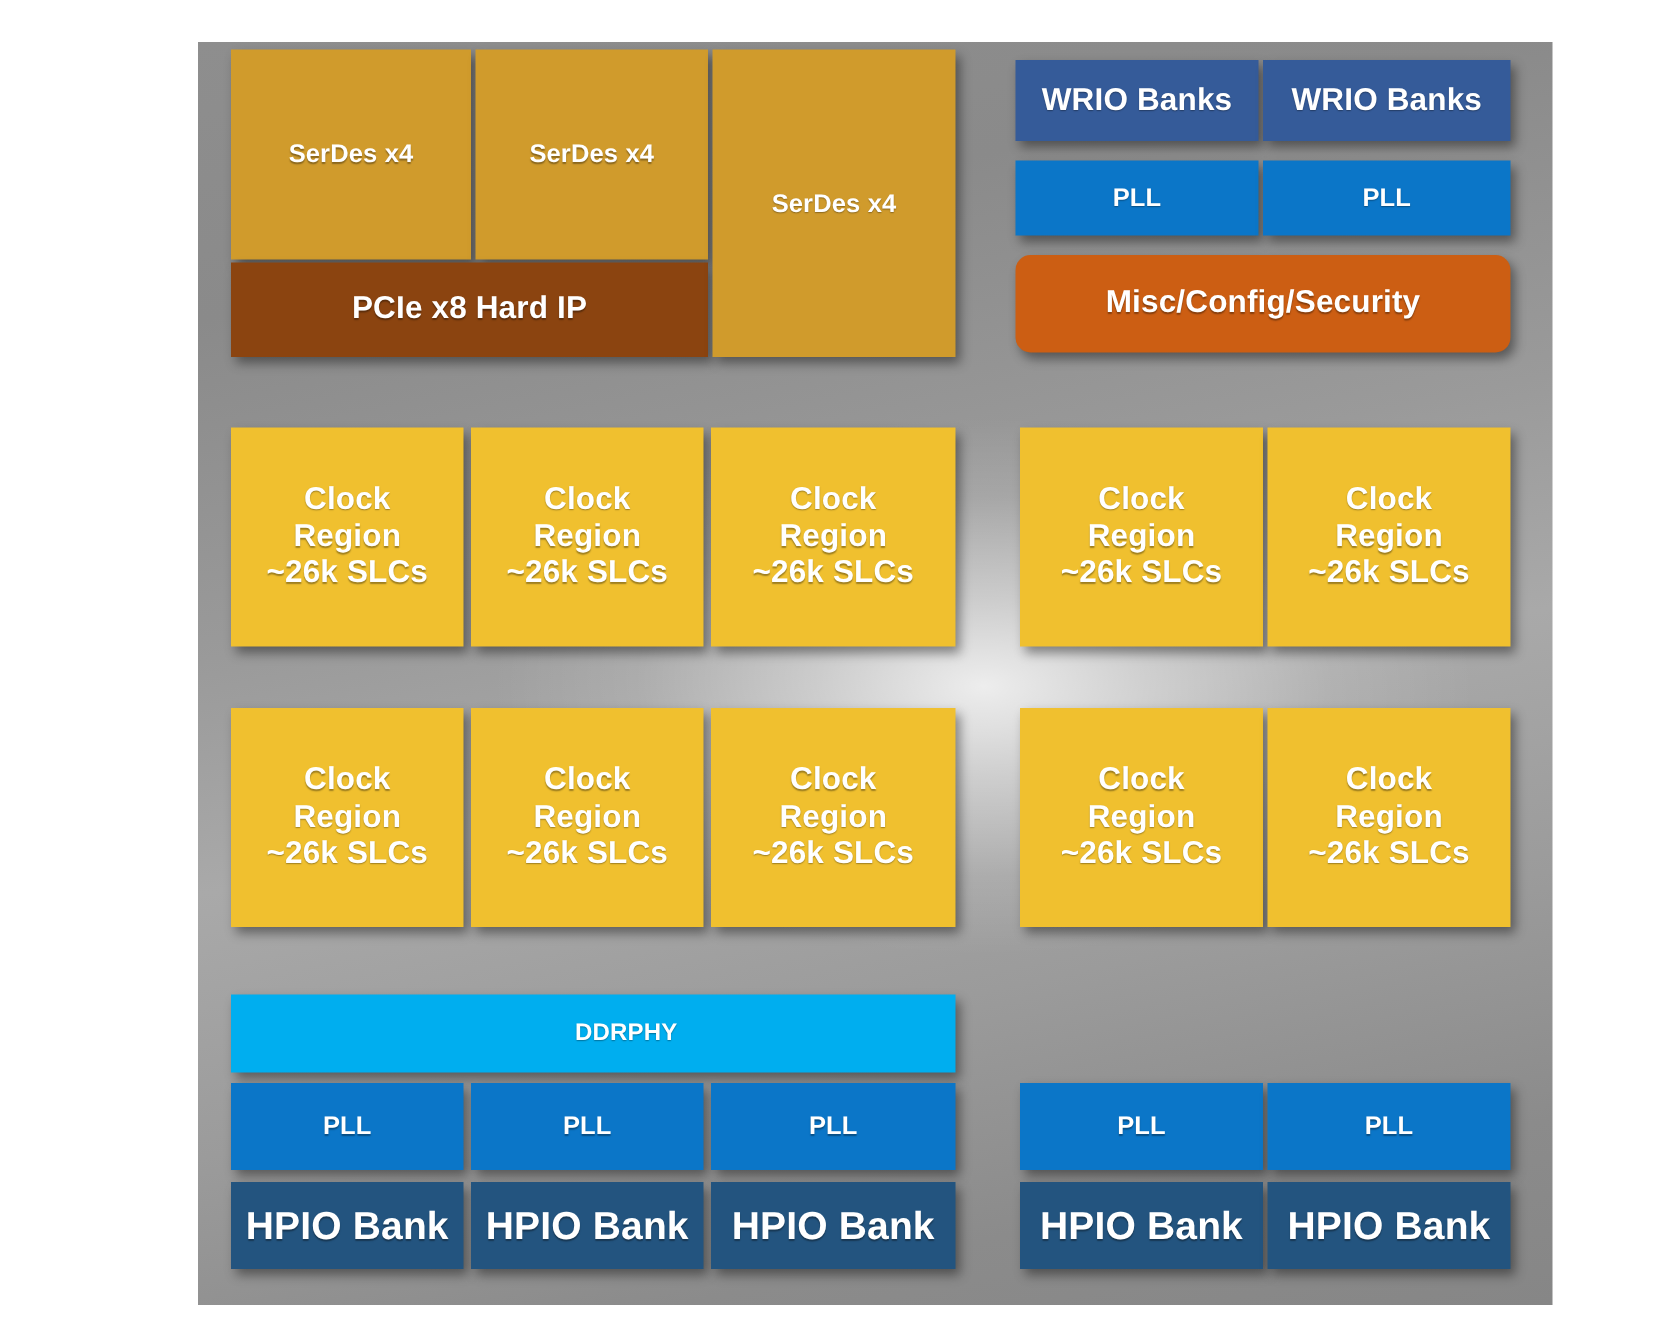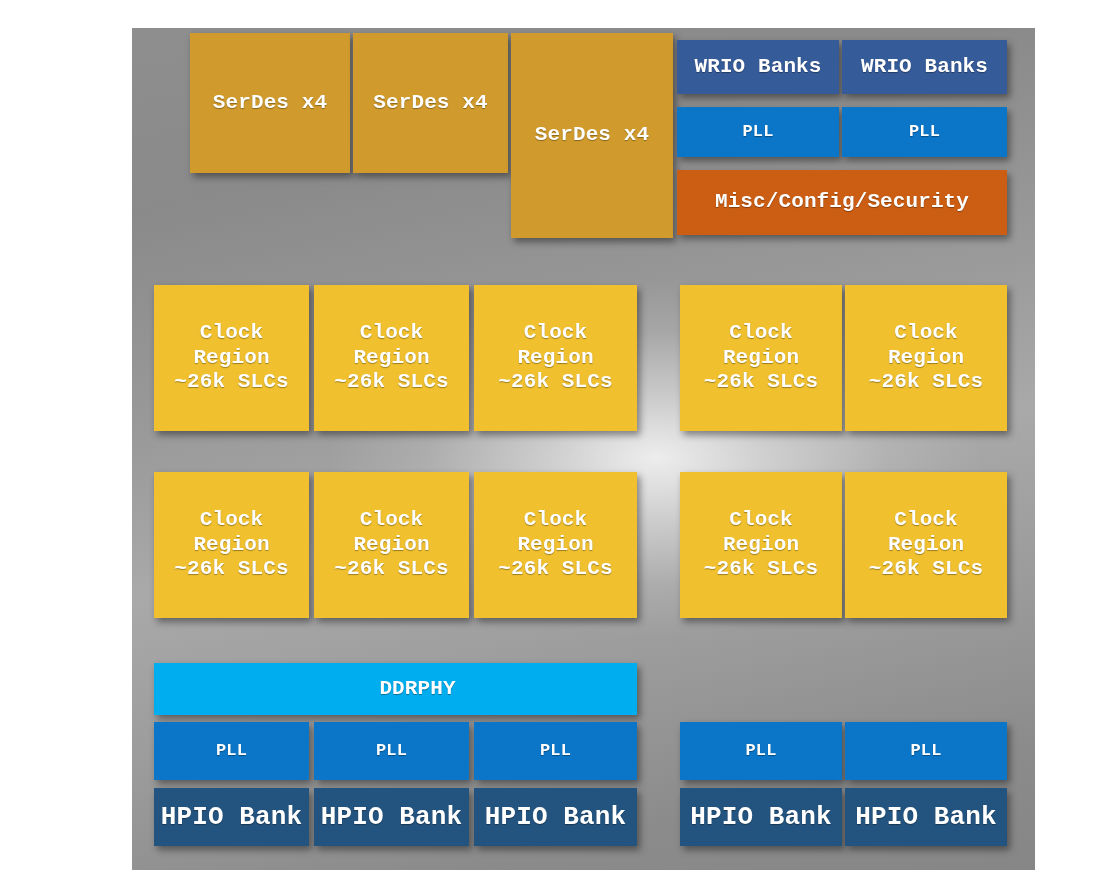--- a/index.html
+++ b/index.html
@@ -47,43 +47,43 @@
     justify-content: center;
     text-align: center;
     color: #ffffff;
     font-weight: bold;
     line-height: 1.17;
     letter-spacing: 0.1px;
     text-shadow: 0 1px 1px rgba(0,0,0,0.35);
     box-shadow: 3px 4px 7px rgba(0,0,0,0.42);
     user-select: none;
     white-space: pre-line;
-    font-family: Liberation Mono, monospace;
   }
 
-  .serdes   { background: #d09b2c; font-size: 21px; margin-left: 36px; }
+  .serdes   { background: #d09b2c; font-size: 17px; }
   .pcie     { background: #8b4410; font-size: 21px; }
   .clockrgn { background: #f0c02f; font-size: 21px; }
   .wrio     { background: #355b99; font-size: 21px; }
   .pll      { background: #0b76c8; font-size: 17px; }
-  .misc     { background: #cc5e13; font-size: 21px; }
-  .ddrphy   { background: #00aeef; font-size: 21px; padding-left: 44px; }
+  .misc     { background: #cc5e13; font-size: 21px; border-radius: 10px; }
+  .ddrphy   { background: #00aeef; font-size: 16px; padding-left: 44px; }
   .hpio     { background: #23547f; font-size: 26px; }
 </style>
 </head>
 <body>
 
 <div id="floorplan-canvas">
 
   <div id="die-panel">
 
     <div class="blk serdes" style="left:22px; top:5px; width:160px; height:140px;">SerDes x4</div>
 
     <div class="blk serdes" style="left:185px; top:5px; width:155px; height:140px;">SerDes x4</div>
 
+    <div class="blk pcie" style="left:22px; top:147px; width:318px; height:63px;">PCIe x8 Hard IP</div>
 
     <div class="blk serdes" style="left:343px; top:5px; width:162px; height:205px;">SerDes x4</div>
 
     <div class="blk wrio" style="left:545px; top:12px; width:162px; height:54px;">WRIO Banks</div>
 
     <div class="blk wrio" style="left:710px; top:12px; width:165px; height:54px;">WRIO Banks</div>
 
     <div class="blk pll" style="left:545px; top:79px; width:162px; height:50px;">PLL</div>
 
     <div class="blk pll" style="left:710px; top:79px; width:165px; height:50px;">PLL</div>

